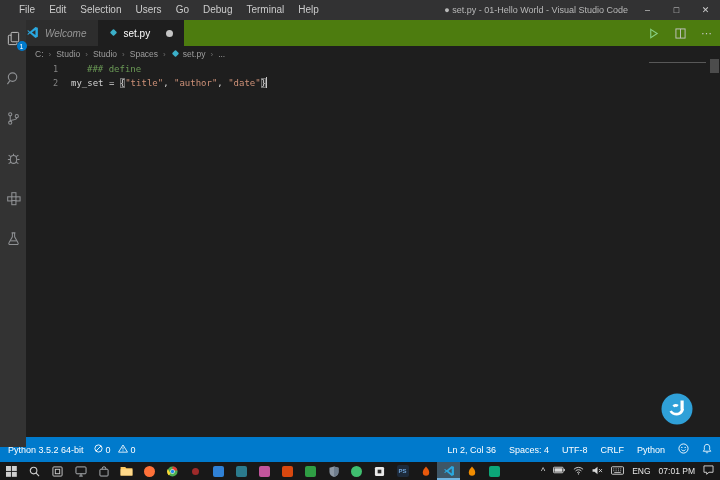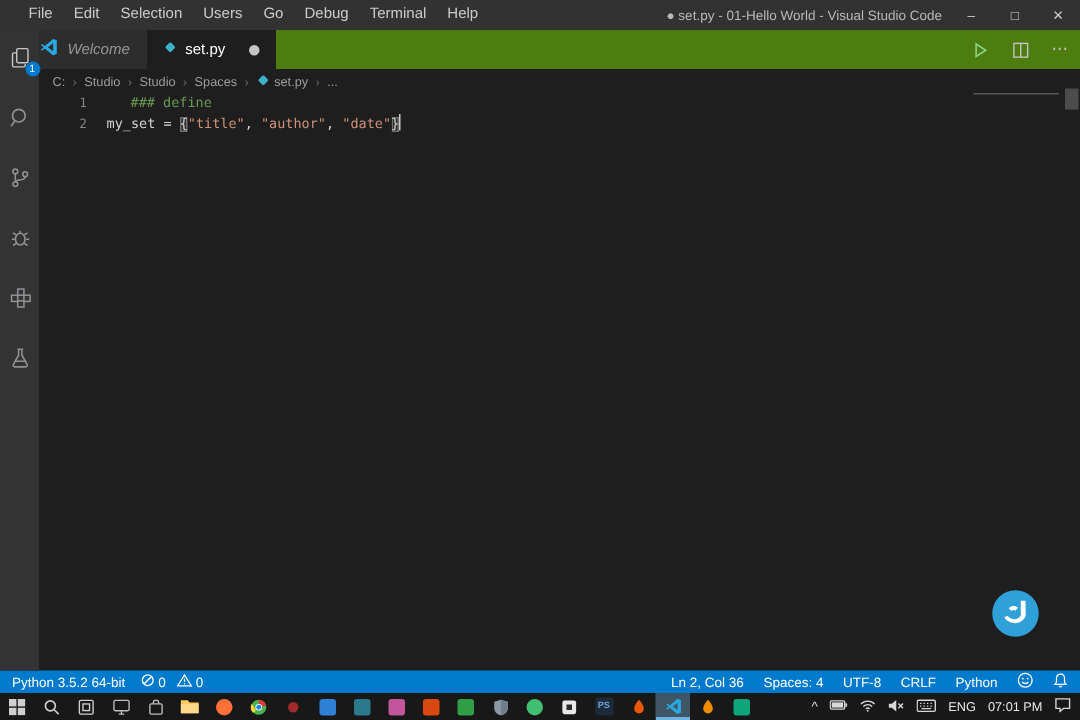--- a/index.html
+++ b/index.html
@@ -35,21 +35,21 @@
   .gutter{width:32px;text-align:right;color:#858585;padding-right:13px;flex:none;font-size:8.5px;font-family:"DejaVu Sans Mono",monospace;}
   .tok-comment{color:#6a9955;margin-left:16px;}
   .tok-plain{color:#d4d4d4;}
   .tok-string{color:#ce9178;}
   .tok-bracket{color:#d4d4d4;background:rgba(90,90,90,.28);box-shadow:inset 0 0 0 1px #6f6f6f;}
   .tok-cursor{display:inline-block;width:1px;height:11px;background:#c8c8c8;vertical-align:-2px;}
   .hline{position:absolute;top:0;right:14px;width:57px;height:1px;background:#585858;}
   .scroll-thumb{position:absolute;top:-3px;right:1px;width:9px;height:14px;background:#4c4c4c;}
   .watermark{position:absolute;right:26px;bottom:21px;width:34px;height:34px;}
   
-  .statusbar{position:absolute;left:0;right:0;bottom:18px;height:15px;background:#007acc;color:#ffffff;display:flex;align-items:center;font-size:9px;padding:0 8px;gap:10px;white-space:nowrap;}
+  .statusbar{position:absolute;left:0;right:0;bottom:18px;height:25px;background:#007acc;color:#ffffff;display:flex;align-items:center;font-size:9px;padding:0 8px;gap:10px;white-space:nowrap;}
   .sb-seg{display:flex;align-items:center;gap:3px;}
   .sb-right{margin-left:auto;display:flex;gap:13px;align-items:center;}
   
   .taskbar{position:absolute;left:0;right:0;bottom:0;height:18px;background:#181818;display:flex;align-items:center;z-index:7;}
   .tsk{width:23px;height:18px;flex:none;display:flex;align-items:center;justify-content:center;}
   .tsk.active{background:#3e5666;box-shadow:inset 0 -2px 0 #6fb3e0;}
   .shape-rect{width:11px;height:11px;border-radius:2px;}
   .shape-circle{width:11px;height:11px;border-radius:50%;}
   .shape-dot{width:7px;height:7px;border-radius:50%;}
   .ps-box{width:12px;height:12px;background:#1d2a3a;border-radius:2px;color:#6ea3d8;font-size:6px;font-weight:bold;display:flex;align-items:center;justify-content:center;}

